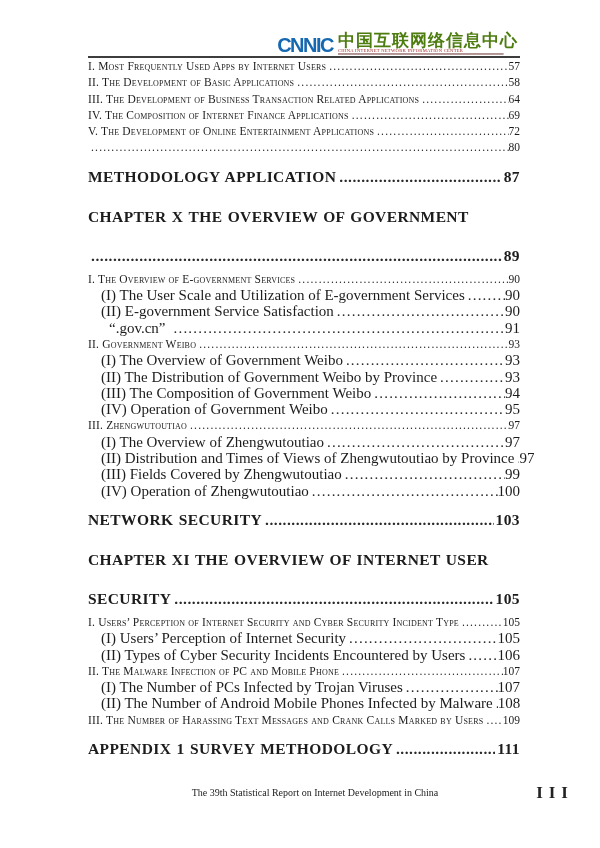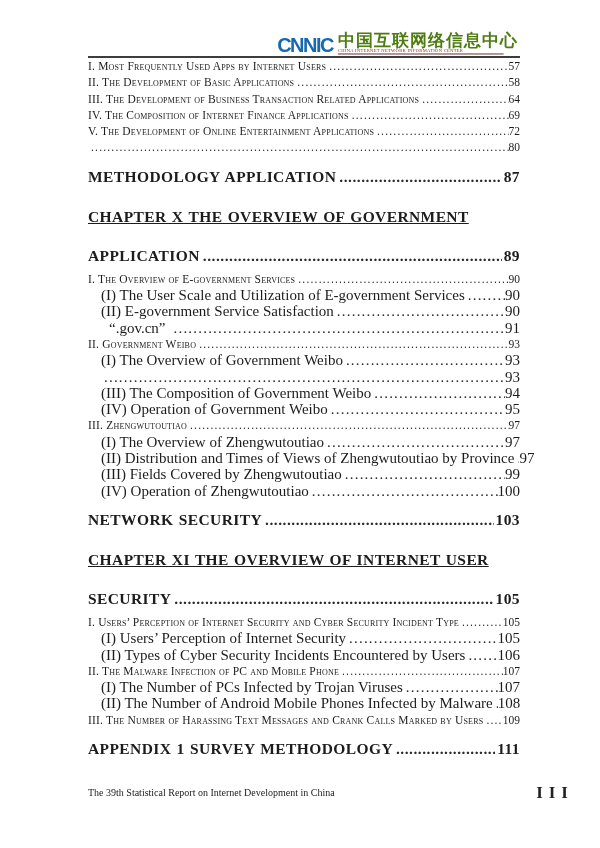--- a/index.html
+++ b/index.html
@@ -45,26 +45,26 @@
   .l1 .label { font-variant:small-caps; letter-spacing:0.2px; }
   .sub { font-size:15px; line-height:16.3px; padding-left:13px; }
   .sub.second { padding-left:21px; }
   .sub.second .dots { padding-left:8px; }
   .h1 {
     font-size:15.5px; font-weight:700; line-height:24px;
     letter-spacing:0.4px; word-spacing:1px; margin:9px 0 3px;
   }
   .h1 .dots { letter-spacing:0.5px; padding:0 3px; }
   .h1 .pg { padding-left:2px; }
-  .h1.first { margin:16px 0 0;text-decoration:underline; }
+  .h1.first { margin:16px 0 0; }
   .h1.second { margin:15px 0 3px; }
   
   .footer-title {
-    position:absolute; left:88px; width:432px; top:787px;
-    text-align:left; font-size:10px; color:#222;
+    position:absolute; left:99px; width:432px; top:787px;
+    text-align:center; font-size:10px; color:#222;
   }
   .page-num {
     position:absolute; right:26px; top:783px;
     font-size:17px; font-weight:700; letter-spacing:6px; color:#222;
   }
 </style>
 </head>
 <body>
 
 <div class="page">
@@ -111,21 +111,20 @@
       </div>
       <div class="row h1">
         <span class="label">METHODOLOGY APPLICATION</span>
         <span class="dots">............................................................................................................................................................................................................................................................................................................</span>
         <span class="pg">87</span>
       </div>
       <div class="row h1 first">
         <span class="label">CHAPTER X THE OVERVIEW OF GOVERNMENT</span>
       </div>
       <div class="row h1 second">
-        <span class="label">APPLICATION</span>
         <span class="dots">............................................................................................................................................................................................................................................................................................................</span>
         <span class="pg">89</span>
       </div>
       <div class="row l1">
         <span class="label">I. The Overview of E-government Services</span>
         <span class="dots">............................................................................................................................................................................................................................................................................................................</span>
         <span class="pg">90</span>
       </div>
       <div class="row sub">
         <span class="label">(I) The User Scale and Utilization of E-government Services</span>
@@ -146,20 +145,21 @@
         <span class="label">II. Government Weibo</span>
         <span class="dots">............................................................................................................................................................................................................................................................................................................</span>
         <span class="pg">93</span>
       </div>
       <div class="row sub">
         <span class="label">(I) The Overview of Government Weibo</span>
         <span class="dots">............................................................................................................................................................................................................................................................................................................</span>
         <span class="pg">93</span>
       </div>
       <div class="row sub">
+        <span class="label">(II) The Distribution of Government Weibo by Province</span>
         <span class="dots">............................................................................................................................................................................................................................................................................................................</span>
         <span class="pg">93</span>
       </div>
       <div class="row sub">
         <span class="label">(III) The Composition of Government Weibo</span>
         <span class="dots">............................................................................................................................................................................................................................................................................................................</span>
         <span class="pg">94</span>
       </div>
       <div class="row sub">
         <span class="label">(IV) Operation of Government Weibo</span>

